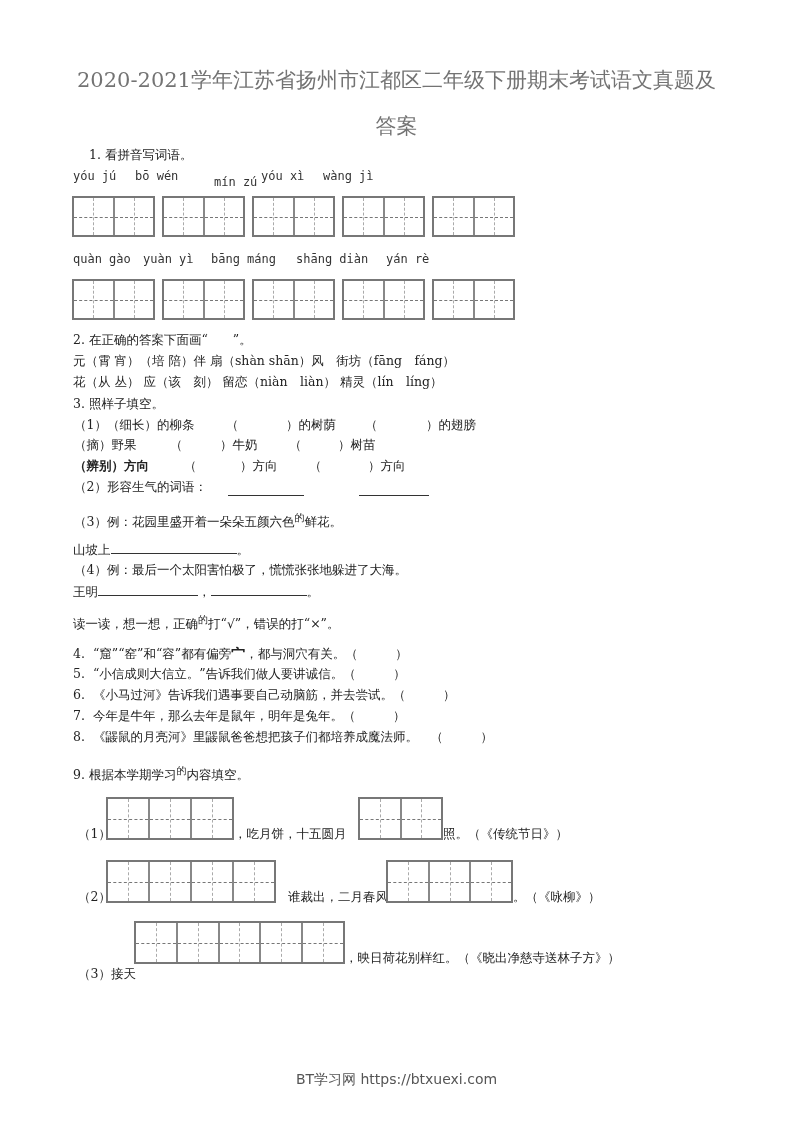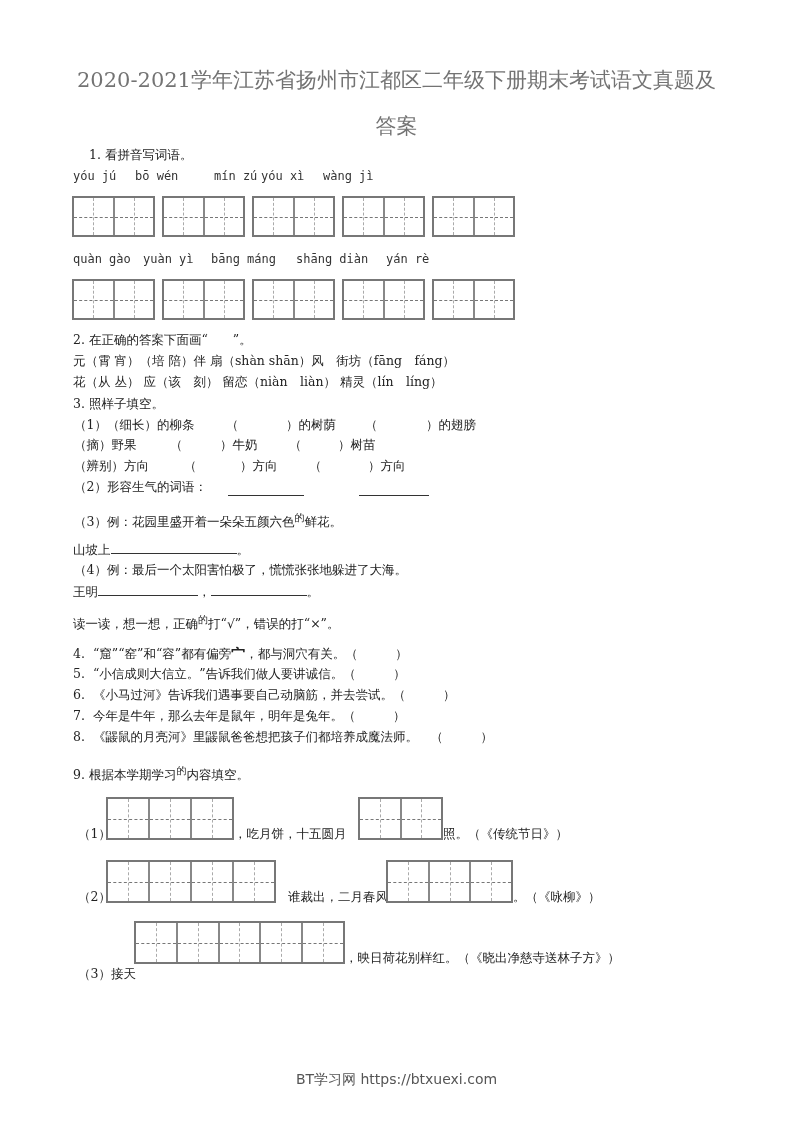--- a/index.html
+++ b/index.html
@@ -43,21 +43,21 @@
 </head>
 <body>
 
 <div class="title" style="top:66px;">2020-2021学年江苏省扬州市江都区二年级下册期末考试语文真题及</div>
 <div class="title" style="top:112px;">答案</div>
 
 <div class="abs t13" style="left:73px;top:147px;margin-left:16px;">1. 看拼音写词语。</div>
 <div>
   <span class="abs pinyin" style="left:73px;top:169px;">yóu jú</span>
   <span class="abs pinyin" style="left:135px;top:169px;">bō wén</span>
-  <span class="abs pinyin" style="left:198px;top:169px;padding-left:16px;">mín zú</span>
+  <span class="abs pinyin" style="left:198px;top:175px;padding-left:16px;">mín zú</span>
   <span class="abs pinyin" style="left:261px;top:169px;">yóu xì</span>
   <span class="abs pinyin" style="left:323px;top:169px;">wàng jì</span>
 </div>
 <div class="word-box" style="left:72px;top:196px;width:83px;height:41px;">
     <div class="cell"></div>
     <div class="cell"></div>
   </div>
 <div class="word-box" style="left:162px;top:196px;width:83px;height:41px;">
     <div class="cell"></div>
     <div class="cell"></div>
@@ -117,21 +117,21 @@
   <span class="abs t13" style="left:426px;top:417px;">）的翅膀</span>
 </div>
 <div>
   <span class="abs t13" style="left:74px;top:437px;">（摘）野果</span>
   <span class="abs t13" style="left:170px;top:437px;">（</span>
   <span class="abs t13" style="left:220px;top:437px;">）牛奶</span>
   <span class="abs t13" style="left:289px;top:437px;">（</span>
   <span class="abs t13" style="left:338px;top:437px;">）树苗</span>
 </div>
 <div>
-  <span class="abs t13" style="left:74px;top:458px;">（辨别）方向</span>
+  <span class="abs t13" style="left:74px;top:458px;font-weight:bold;">（辨别）方向</span>
   <span class="abs t13" style="left:184px;top:458px;">（</span>
   <span class="abs t13" style="left:240px;top:458px;">）方向</span>
   <span class="abs t13" style="left:309px;top:458px;">（</span>
   <span class="abs t13" style="left:368px;top:458px;">）方向</span>
 </div>
 
 <div class="abs t13" style="left:74px;top:479px;">（2）形容生气的词语：</div>
 <div class="abs" style="left:228px;top:481px;width:76px;"><span class="blank" style="width:76px;"></span></div>
 <div class="abs" style="left:359px;top:481px;width:70px;"><span class="blank" style="width:70px;"></span></div>
 

